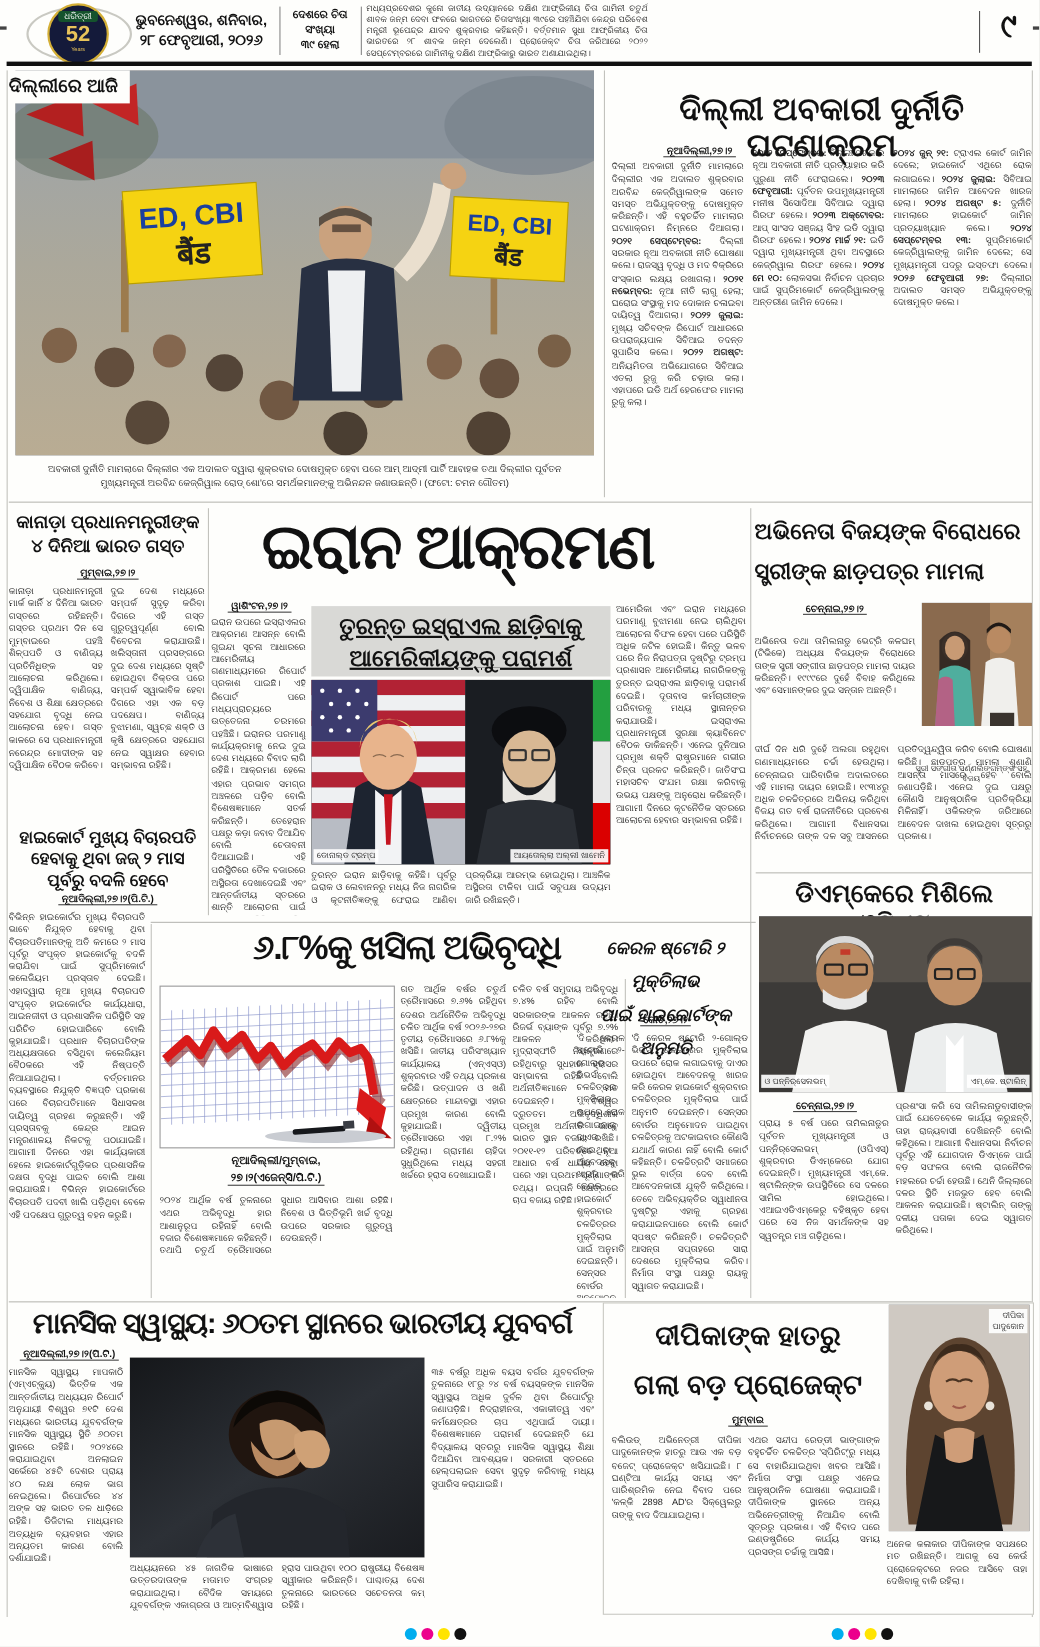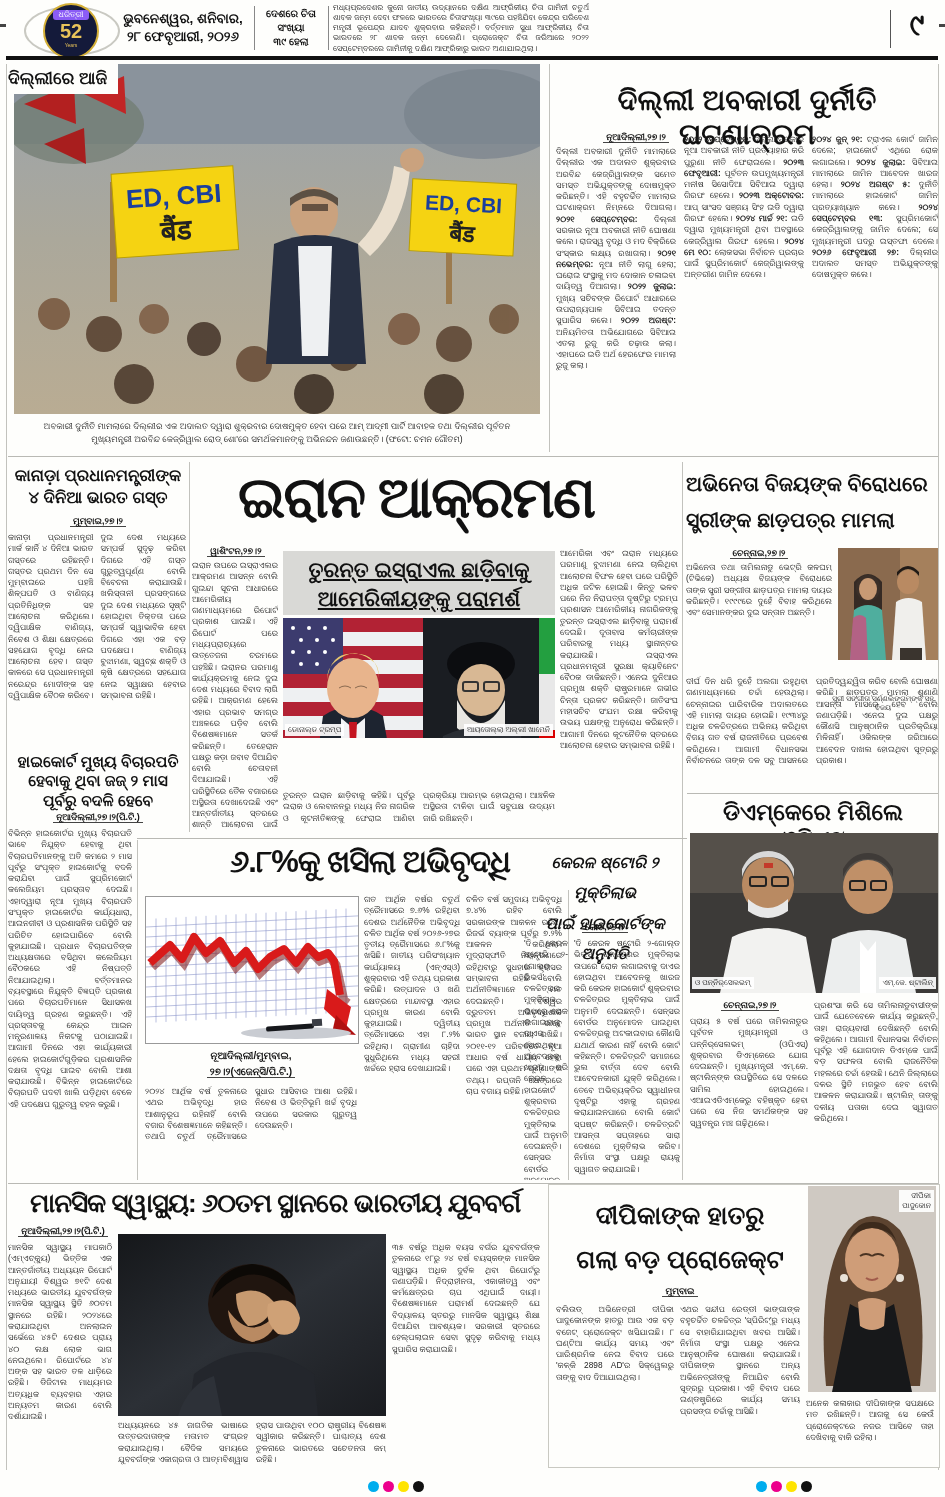--- a/index.html
+++ b/index.html
@@ -21,21 +21,21 @@
 </head>
 <body>
 
 <div class="page">
 
   <div class="abs" style="left:0;top:0;width:945px;height:57px;">
 
     <div class="abs" style="left:24px;top:2px;width:92px;height:54px;">
       <div class="abs" style="left:0;top:4px;width:92px;height:46px;border:2px solid #c9c9c2;border-radius:50%;"></div>
       <div class="abs" style="left:19px;top:1px;width:52px;height:52px;border-radius:50%;background:#141a3a;border:2px solid #d4af37;text-align:center;">
-        <div style="font-size:8px;color:#fff;background:#8b5cf6;border-radius:3px;margin:5px 8px 0;line-height:10px;">ଧରିତ୍ରୀ</div>
+        <div style="font-size:8px;color:#fff;background:#14532d;border-radius:3px;margin:5px 8px 0;line-height:10px;">ଧରିତ୍ରୀ</div>
         <div style="font-size:20px;font-weight:bold;color:#e8c35a;line-height:22px;">52</div>
         <div style="font-size:5px;color:#e8c35a;">Years</div>
       </div>
     </div>
     <div class="abs" style="left:116px;top:10px;width:134px;text-align:center;font-weight:bold;font-size:13.5px;line-height:18px;">
       <div>ଭୁବନେଶ୍ୱର, ଶନିବାର,</div>
       <div>୨୮ ଫେବୃଆରୀ, ୨୦୨୬</div>
     </div>
     <div class="abs hairline-v" style="left:254px;top:6px;height:44px;border-color:#888;"></div>
     <div class="abs" style="left:258px;top:7px;width:66px;text-align:center;font-weight:bold;font-size:10px;line-height:14px;">
@@ -141,21 +141,21 @@
   <div class="abs hairline-v" style="left:189px;top:462px;height:370px;"></div>
   <div class="abs" style="left:150px;top:458px;width:532px;font-size:57px;font-weight:900;text-align:center;letter-spacing:-2px;line-height:1.4;">ଇରାନ ଆକ୍ରମଣ ଆସନ୍ନ</div>
   <div class="abs dateline" style="left:192px;top:546px;width:88px;"><span class="u">ୱାଶିଂଟନ,୨୭।୨</span></div>
   <div class="abs body" style="left:192px;top:560px;width:86px;height:272px;">ଇରାନ ଉପରେ ଇସ୍ରାଏଲର ଆକ୍ରମଣ ଆସନ୍ନ ବୋଲି ଗୁଇନ୍ଦା ସୂଚନା ଆଧାରରେ ଆମେରିକୀୟ ଗଣମାଧ୍ୟମରେ ରିପୋର୍ଟ ପ୍ରକାଶ ପାଇଛି। ଏହି ରିପୋର୍ଟ ପରେ ମଧ୍ୟପ୍ରାଚ୍ୟରେ ଉତ୍ତେଜନା ଚରମରେ ପହଞ୍ଚିଛି। ଇରାନର ପରମାଣୁ କାର୍ଯ୍ୟକ୍ରମକୁ ନେଇ ଦୁଇ ଦେଶ ମଧ୍ୟରେ ବିବାଦ ଲାଗି ରହିଛି। ଆକ୍ରମଣ ହେଲେ ଏହାର ପ୍ରଭାବ ସମଗ୍ର ଅଞ୍ଚଳରେ ପଡ଼ିବ ବୋଲି ବିଶେଷଜ୍ଞମାନେ ସତର୍କ କରିଛନ୍ତି। ତେହେରାନ ପକ୍ଷରୁ କଡ଼ା ଜବାବ ଦିଆଯିବ ବୋଲି ଚେତାବନୀ ଦିଆଯାଇଛି। ଏହି ପରିସ୍ଥିତିରେ ତୈଳ ବଜାରରେ ଅସ୍ଥିରତା ଦେଖାଦେଇଛି ଏବଂ ଆନ୍ତର୍ଜାତୀୟ ସ୍ତରରେ ଶାନ୍ତି ଆଲୋଚନା ପାଇଁ ଆହ୍ୱାନ ବଢ଼ିଛି। ସାମରିକ ଗତିବିଧି ତୀବ୍ର ହୋଇଥିବା ଉପଗ୍ରହ ଚିତ୍ରରୁ ଜଣାପଡ଼ିଛି।</div>
 
   <div class="abs graybox" style="left:283px;top:551px;width:272px;height:64px;text-align:center;font-size:21px;font-weight:900;line-height:1.4;padding-top:4px;box-sizing:border-box;">
     <div>ତୁରନ୍ତ ଇସ୍ରାଏଲ ଛାଡ଼ିବାକୁ</div>
     <div>ଆମେରିକୀୟଙ୍କୁ ପରାମର୍ଶ</div>
   </div>
 
-  <div class="abs photobox" style="left:283px;top:618px;width:272px;height:120px;">
+  <div class="abs photobox" style="left:283px;top:618px;width:272px;height:168px;">
     <svg width="272" height="168" viewBox="0 0 272 168" xmlns="http://www.w3.org/2000/svg">
       <rect width="272" height="168" fill="#23262b"></rect>
       <g>
         <rect x="0" y="0" width="140" height="168" fill="#b8bcc4"></rect>
         <g>
           <rect x="0" y="0" width="140" height="14" fill="#b22234"></rect>
             <rect x="0" y="14" width="140" height="14" fill="#eef0f2"></rect>
           <rect x="0" y="28" width="140" height="14" fill="#b22234"></rect>
             <rect x="0" y="42" width="140" height="14" fill="#eef0f2"></rect>
           <rect x="0" y="56" width="140" height="14" fill="#b22234"></rect>
@@ -223,21 +223,21 @@
       <g>
           <ellipse cx="70" cy="34" rx="11" ry="12" fill="#b98a62"></ellipse>
         <path d="M59 28 Q70 14 81 28 L81 24 Q70 12 59 24 Z" fill="#201a16"></path>
         <path d="M54 112 L58 54 Q70 46 84 54 L88 112 Z" fill="#f0efec"></path>
         <rect x="62" y="100" width="22" height="12" fill="#3a342e"></rect>
       </g>
     </svg>
   </div>
   <div class="abs" style="left:826px;top:662px;width:114px;font-size:7.3px;text-align:center;color:#222;margin-top:32px;">ସ୍ତ୍ରୀ ସଙ୍ଗୀତା ସର୍ଣ୍ଣଲିଙ୍ଗମ୍‌ଙ୍କ ସହ ବିଜୟ</div>
   <div class="abs dateline" style="left:686px;top:548px;width:146px;"><span class="u">ଚେନ୍ନାଇ,୨୭।୨</span></div>
-  <div class="abs body" style="left:686px;top:562px;width:146px;height:112px;">ଅଭିନେତା ତଥା ତାମିଲନାଡୁ ଭେଟ୍ରି କଳଘମ୍ (ଟିଭିକେ) ଅଧ୍ୟକ୍ଷ ବିଜୟଙ୍କ ବିରୋଧରେ ତାଙ୍କ ସ୍ତ୍ରୀ ସଙ୍ଗୀତା ଛାଡ଼ପତ୍ର ମାମଲା ଦାୟର କରିଛନ୍ତି। ୧୯୯୯ରେ ଦୁହେଁ ବିବାହ କରିଥିଲେ ଏବଂ ସେମାନଙ୍କର ଦୁଇ ସନ୍ତାନ ଅଛନ୍ତି।</div>
+  <div class="abs body" style="left:686px;top:577px;width:146px;height:112px;">ଅଭିନେତା ତଥା ତାମିଲନାଡୁ ଭେଟ୍ରି କଳଘମ୍ (ଟିଭିକେ) ଅଧ୍ୟକ୍ଷ ବିଜୟଙ୍କ ବିରୋଧରେ ତାଙ୍କ ସ୍ତ୍ରୀ ସଙ୍ଗୀତା ଛାଡ଼ପତ୍ର ମାମଲା ଦାୟର କରିଛନ୍ତି। ୧୯୯୯ରେ ଦୁହେଁ ବିବାହ କରିଥିଲେ ଏବଂ ସେମାନଙ୍କର ଦୁଇ ସନ୍ତାନ ଅଛନ୍ତି।</div>
   <div class="abs body" style="left:686px;top:676px;width:252px;height:112px;column-count:2;column-gap:8px;">ଦୀର୍ଘ ଦିନ ଧରି ଦୁହେଁ ଅଲଗା ରହୁଥିବା ଗଣମାଧ୍ୟମରେ ଚର୍ଚ୍ଚା ହେଉଥିଲା। ଚେନ୍ନାଇର ପାରିବାରିକ ଅଦାଲତରେ ଏହି ମାମଲା ଦାୟର ହୋଇଛି। ୧୯୩୪ରୁ ଅଧିକ ଚଳଚ୍ଚିତ୍ରରେ ଅଭିନୟ କରିଥିବା ବିଜୟ ଗତ ବର୍ଷ ରାଜନୀତିରେ ପ୍ରବେଶ କରିଥିଲେ। ଆଗାମୀ ବିଧାନସଭା ନିର୍ବାଚନରେ ତାଙ୍କ ଦଳ ସବୁ ଆସନରେ ପ୍ରତିଦ୍ୱନ୍ଦ୍ୱିତା କରିବ ବୋଲି ଘୋଷଣା କରିଛି। ଛାଡ଼ପତ୍ର ମାମଲା ଶୁଣାଣି ଆସନ୍ତା ମାସରେ ହେବ ବୋଲି ଜଣାପଡ଼ିଛି। ଏନେଇ ଦୁଇ ପକ୍ଷରୁ କୌଣସି ଆନୁଷ୍ଠାନିକ ପ୍ରତିକ୍ରିୟା ମିଳିନାହିଁ। ଓକିଲଙ୍କ ଜରିଆରେ ଆବେଦନ ଦାଖଲ ହୋଇଥିବା ସୂତ୍ରରୁ ପ୍ରକାଶ।</div>
 
   <div class="abs hairline-h" style="left:137px;top:838px;width:550px;"></div>
   <div class="abs hairline-v" style="left:137px;top:840px;height:340px;"></div>
   <div class="abs" style="left:170px;top:844px;width:400px;font-size:31px;font-weight:900;text-align:center;letter-spacing:-1px;">୬.୮%କୁ ଖସିଲା ଅଭିବୃଦ୍ଧି</div>
   <div class="abs" style="left:145px;top:896px;width:212px;height:146px;border:1px solid #999;background:#fff;overflow:hidden;">
     <svg width="212" height="146" viewBox="0 0 212 146" xmlns="http://www.w3.org/2000/svg">
       <g transform="skewY(-3)">
         <g stroke="#8d97cc" stroke-width="0.6">
           <path d="M0 30 H212 M0 40 H212 M0 50 H212 M0 60 H212 M0 70 H212 M0 80 H212 M0 90 H212 M0 100 H212 M0 110 H212 M0 120 H212"></path>

